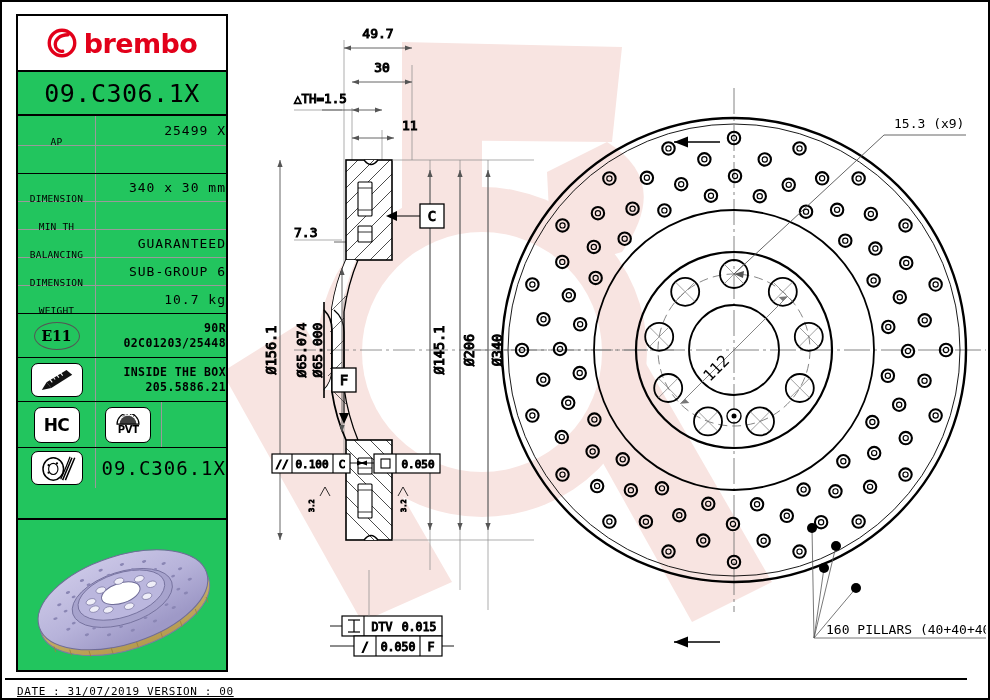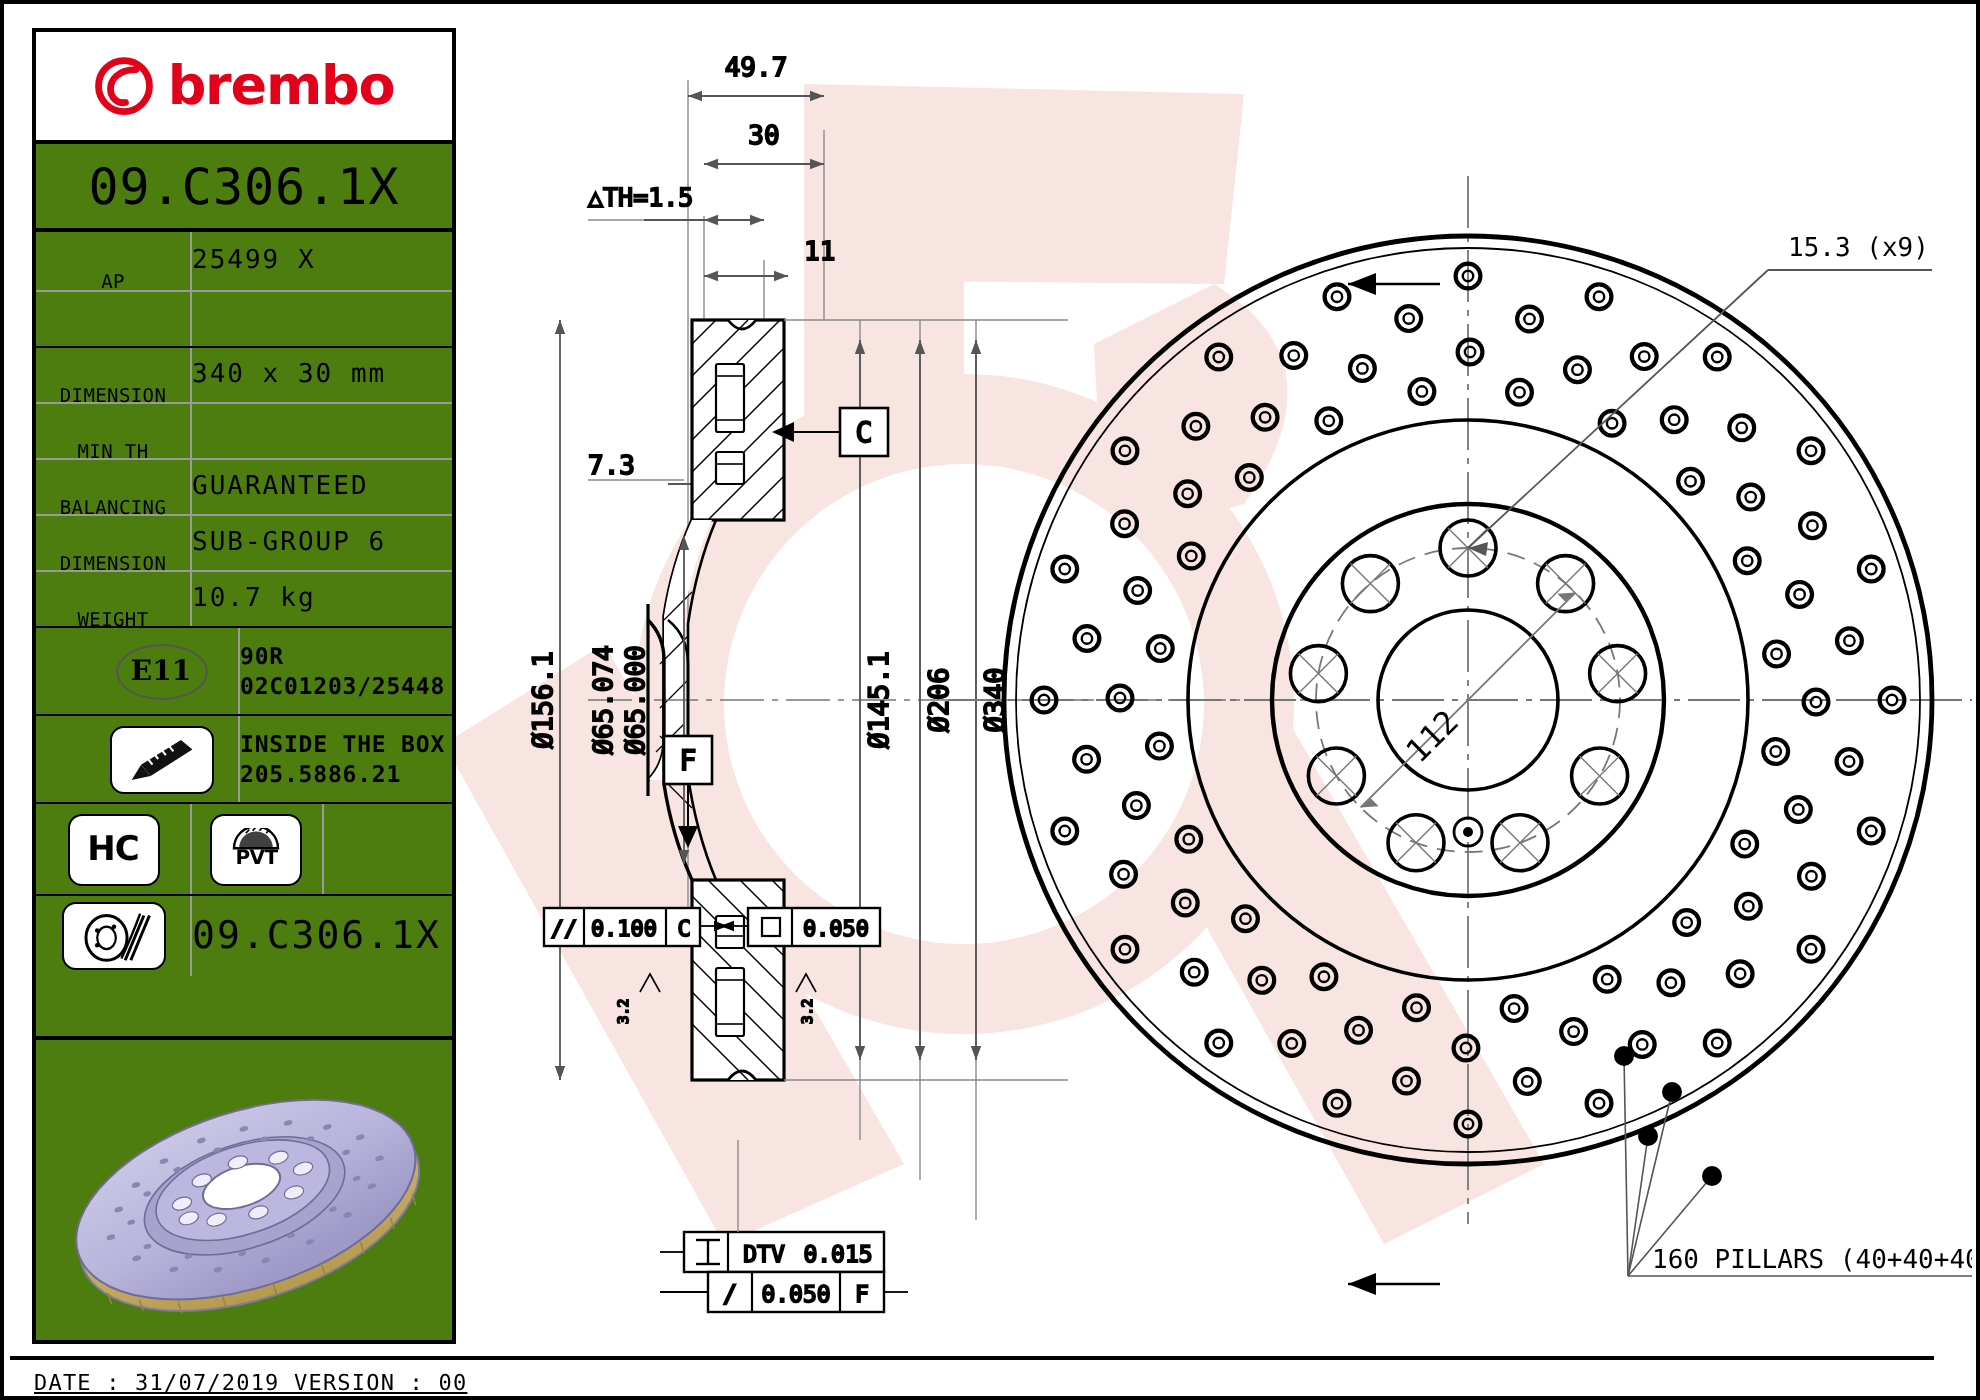--- a/index.html
+++ b/index.html
@@ -7,45 +7,45 @@
        font-family:"DejaVu Sans Mono","Liberation Mono",monospace;}
   #sheet{position:relative;width:990px;height:700px;box-sizing:border-box;
          border:2px solid #000;background:#fff;}
 
   
   .wm{position:absolute;pointer-events:none;z-index:0;}
   .wm svg{display:block;}
 
   
   #table-panel{position:absolute;left:14px;top:12px;width:212px;height:660px;z-index:3;}
-  .tbl{border:2px solid #000;background:#4d7c0f;box-sizing:border-box;}
+  .tbl{border:2px solid #000;background:#22c55e;box-sizing:border-box;}
   .row{display:flex;border-bottom:1px solid #000;box-sizing:border-box;}
   .row:last-child{border-bottom:none;}
   .row.thin{border-bottom:1px solid #9a9a9a;}
   .cl{width:78px;flex:0 0 78px;border-right:1px solid #9a9a9a;box-sizing:border-box;
       display:flex;align-items:center;justify-content:center;text-align:center;}
-  .cr{flex:1;box-sizing:border-box;display:flex;align-items:flex-start;
+  .cr{flex:1;box-sizing:border-box;display:flex;align-items:flex-end;
       justify-content:center;text-align:center;flex-direction:column;}
   .lbl{font-size:9.5px;letter-spacing:.2px;color:#000;margin-top:22px;}
   .val{font-size:13px;letter-spacing:1px;color:#000;}
   .val.sm{font-size:11.5px;letter-spacing:.4px;line-height:1.25;font-weight:bold;}
 
   #logo-row{height:54px;border-bottom:2px solid #000;display:flex;align-items:center;
             justify-content:center;gap:7px;background:#fff;}
   .logo-mark{width:30px;height:30px;flex:0 0 30px;}
   .logo-word{font-family:"DejaVu Sans","Liberation Sans",sans-serif;
              font-size:27px;font-weight:700;color:#e2001a;letter-spacing:-.6px;}
 
   #pn-row{height:42px;border-bottom:2px solid #000;display:flex;align-items:center;
           justify-content:center;}
   #pn-row .pn{font-size:25px;letter-spacing:.5px;color:#000;}
 
   .r30{height:30px;}
   .r28{height:28px;}
-  .r44{height:44px;padding-left:24px;}
+  .r44{height:44px;}
   .r40{height:40px;}
   .r46{height:46px;}
 
   .badge-e11{width:44px;height:26px;border:1.4px solid #555;border-radius:50%;
              display:flex;align-items:center;justify-content:center;
              font-family:"DejaVu Serif","Liberation Serif",serif;
              font-size:14px;font-weight:700;color:#000;}
   .icobox{width:50px;height:32px;border:1.6px solid #000;border-radius:7px;
           display:flex;align-items:center;justify-content:center;background:#fff;}
   .icobox.sq{width:44px;height:34px;}

